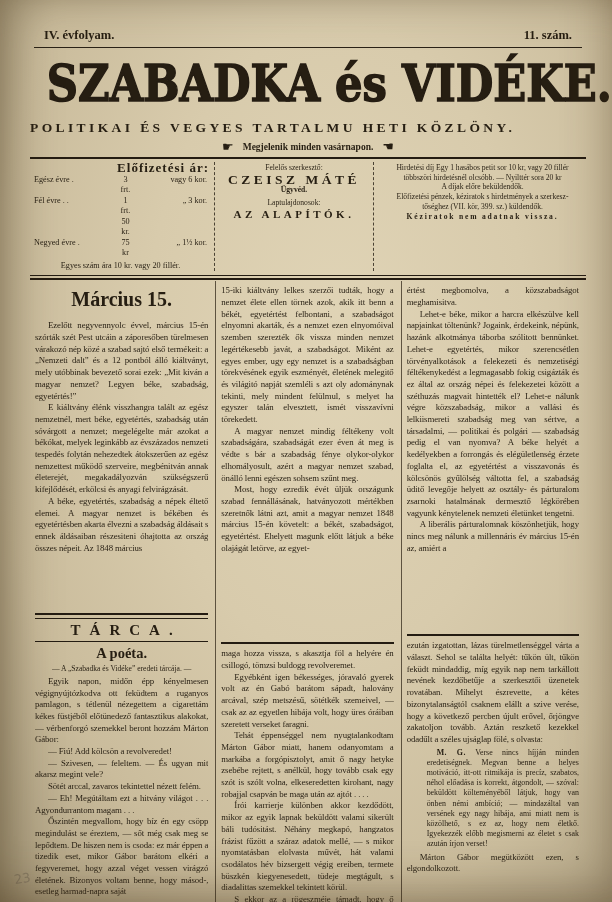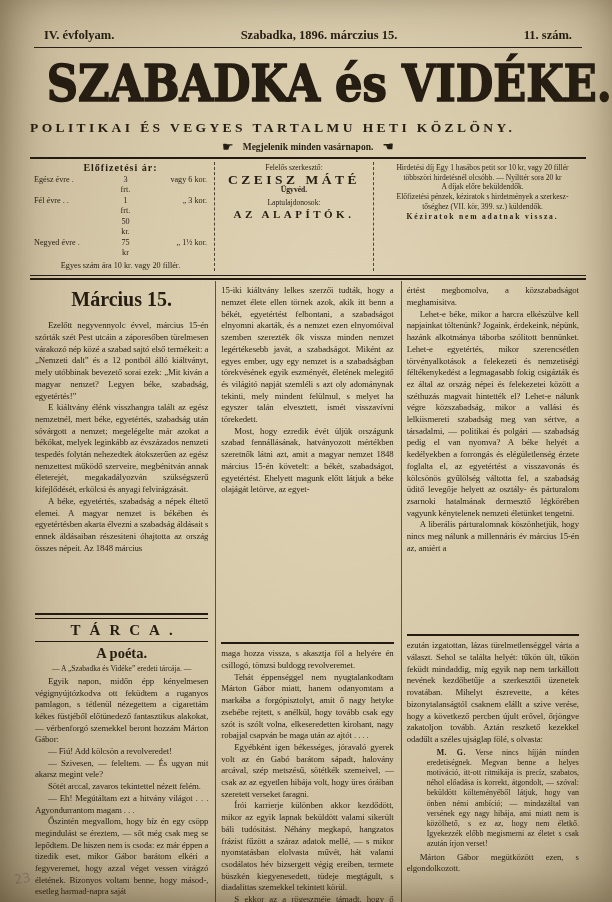--- a/index.html
+++ b/index.html
@@ -16,21 +16,21 @@
   .masthead{white-space:nowrap;text-align:center;font-family:"DejaVu Serif", serif;font-weight:bold;
     font-size:46px;line-height:1.05;margin-top:11px;-webkit-text-stroke:1.4px #241c12;
     transform:scaleX(.94) scaleY(1.1);transform-origin:center;}
   .subtitle{font-size:13.5px;font-weight:bold;letter-spacing:3.4px;margin-top:13px;}
   .freq{display:flex;justify-content:center;align-items:center;gap:9px;font-size:9.5px;font-weight:bold;margin-top:6px;}
   .hand{font-family:"DejaVu Sans", sans-serif;font-size:13px;line-height:10px;}
   .rule-thick{border-top:2.5px solid #241c12;margin-top:5px;}
 
   .infobar{display:flex;font-size:8.2px;padding:3px 0 4px;line-height:10.5px;}
   .info-sub{width:184px;padding:1px 5px 0 2px;box-sizing:border-box;}
-  .sub-title{text-align:center;font-size:10px;font-weight:bold;letter-spacing:1px;margin-bottom:1px;}
+  .sub-title{text-align:right;font-size:13px;font-weight:bold;letter-spacing:1px;margin-bottom:1px;}
   .sub-row{display:flex;padding:0 2px;gap:24px;}
   .sub-row .lbl{flex:0 0 62px;}
   .sub-row .price{flex:1;text-align:center;}
   .sub-row .alt{flex:0 0 52px;text-align:right;}
   .sub-note{text-align:center;margin-top:2px;}
   .info-ed{width:160px;box-sizing:border-box;text-align:center;padding:1px 4px;
     border-left:1px dashed #4a4233;border-right:1px dashed #4a4233;}
   .ed-label{font-size:7.6px;}
   .ed-name{font-size:13.5px;font-weight:bold;letter-spacing:3.5px;margin-top:1px;}
   .ed-title{font-size:7.6px;font-weight:bold;}
@@ -61,21 +61,20 @@
     font-size:13px;color:#8a7f6a;transform:rotate(-10deg);opacity:.85;}
 </style>
 </head>
 <body>
 
 <div class="page">
   <div class="inner">
 
     <div class="topline">
       <span>IV. évfolyam.</span>
-      <span>Szabadka, 1896. márczius 15.</span>
       <span>11. szám.</span>
     </div>
     <div class="rule-thin"></div>
 
     <div class="masthead">SZABADKA és VIDÉKE.</div>
     <div class="subtitle">POLITIKAI ÉS VEGYES TARTALMU HETI KÖZLÖNY.</div>
     <div class="freq">
       <span class="hand">☛</span>
       <span>Megjelenik minden vasárnapon.</span>
       <span class="hand">☚</span>
@@ -140,27 +139,28 @@
           <p>— Szivesen, — feleltem. — És ugyan mit akarsz megint vele?</p>
           <p>Sötét arccal, zavaros tekintettel nézett felém.</p>
           <p>— Eh! Megútáltam ezt a hitvány világot . . . Agyondurrantom magam . . .</p>
           <p>Őszintén megvallom, hogy bíz én egy csöpp megindulást se éreztem, — sőt még csak meg se lepődtem. De hiszen nem is csoda: ez már éppen a tizedik eset, mikor Gábor barátom elkéri a fegyveremet, hogy azzal véget vessen virágzó életének. Bizonyos voltam benne, hogy másod-, esetleg harmad-napra saját</p>
         </div>
       </div>
 
       <div class="col">
         <div class="main-block mb2">
           <p class="cont">15-iki kiáltvány lelkes szerzői tudták, hogy a nemzet élete ellen törnek azok, akik itt benn a békét, egyetértést felbontani, a szabadságot elnyomni akarták, és a nemzet ezen elnyomóival szemben szerezték ők vissza minden nemzet legértékesebb javát, a szabadságot. Miként az egyes ember, ugy egy nemzet is a szabadságban törekvésének egyik eszményét, életének melegitő és világitó napját szemléli s azt oly adománynak tekinti, mely mindent felülmul, s melyet ha egyszer talán elvesztett, ismét visszavívni törekedett.</p>
+          <p>A magyar nemzet mindig féltékeny volt szabadságára, szabadságát ezer éven át meg is védte s bár a szabadság fénye olykor-olykor elhomályosult, azért a magyar nemzet szabad, önálló lenni egészen sohsem szűnt meg.</p>
           <p>Most, hogy ezredik évét üljük országunk szabad fennállásának, hatványozott mértékben szeretnők látni azt, amit a magyar nemzet 1848 március 15-én követelt: a békét, szabadságot, egyetértést. Ehelyett magunk előtt látjuk a béke olajágát letörve, az egyet-</p>
         </div>
         <div class="tarca-block">
           <div class="tarca-cont-rule"></div>
           <p class="cont">maga hozza vissza, s akasztja föl a helyére én csillogó, tömzsi buldogg revolveremet.</p>
+          <p>Egyébként igen békességes, jóravaló gyerek volt az én Gabó barátom sápadt, halovány arcával, szép metszésű, sötétkék szemeivel, — csak az az egyetlen hibája volt, hogy üres óráiban szeretett verseket faragni.</p>
           <p>Tehát éppenséggel nem nyugtalankodtam Márton Gábor miatt, hanem odanyomtam a markába a forgópisztolyt, amit ő nagy hetyke zsebébe rejtett, s anélkül, hogy tovább csak egy szót is szólt volna, elkeseredetten kirohant, nagy robajjal csapván be maga után az ajtót . . . .</p>
-          <p>Egyébként igen békességes, jóravaló gyerek volt az én Gabó barátom sápadt, halovány arcával, szép metszésű, sötétkék szemeivel, — csak az az egyetlen hibája volt, hogy üres óráiban szeretett verseket faragni.</p>
           <p>Írói karrierje különben akkor kezdődött, mikor az egyik lapnak beküldött valami sikerült báli tudósitást. Néhány megkapó, hangzatos frázist fűzött a száraz adatok mellé, — s mikor nyomtatásban elolvasta művét, hát valami csodálatos hév bizsergett végig ereiben, termete büszkén kiegyenesedett, tüdeje megtágult, s diadalittas szemekkel tekintett körül.</p>
           <p>S ekkor az a rögeszméje támadt, hogy ő költőnek született. Másnapra már meg is irta az első versét, beküldte a redakcióba, — s</p>
         </div>
       </div>
 
       <div class="col">
         <div class="main-block mb3">
           <p class="cont">értést megbomolva, a közszabadságot meghamisitva.</p>
           <p>Lehet-e béke, mikor a harcra elkészülve kell napjainkat töltenünk? Jogaink, érdekeink, népünk, hazánk alkotmánya táborba szólitott bennünket. Lehet-e egyetértés, mikor szerencsétlen törvényalkotások a felekezeti és nemzetiségi féltékenykedést a legmagasabb fokig csigázták és ez által az ország népei és felekezetei között a széthuzás magvait hintették el? Lehet-e nálunk végre közszabadság, mikor a vallási és lelkiismereti szabadság meg van sértve, a társadalmi, — politikai és polgári — szabadság pedig el van nyomva? A béke helyét a kedélyekben a forrongás és elégületlenség érzete foglalta el, az egyetértést a visszavonás és kölcsönös gyűlölség váltotta fel, a szabadság üditő levegője helyett az osztály- és párturalom zsarnoki hatalmának dermesztő légkörében vagyunk kénytelenek nemzeti életünket tengetni.</p>
           <p>A liberális párturalomnak köszönhetjük, hogy nincs meg nálunk a millennáris év március 15-én az, amiért a</p>

